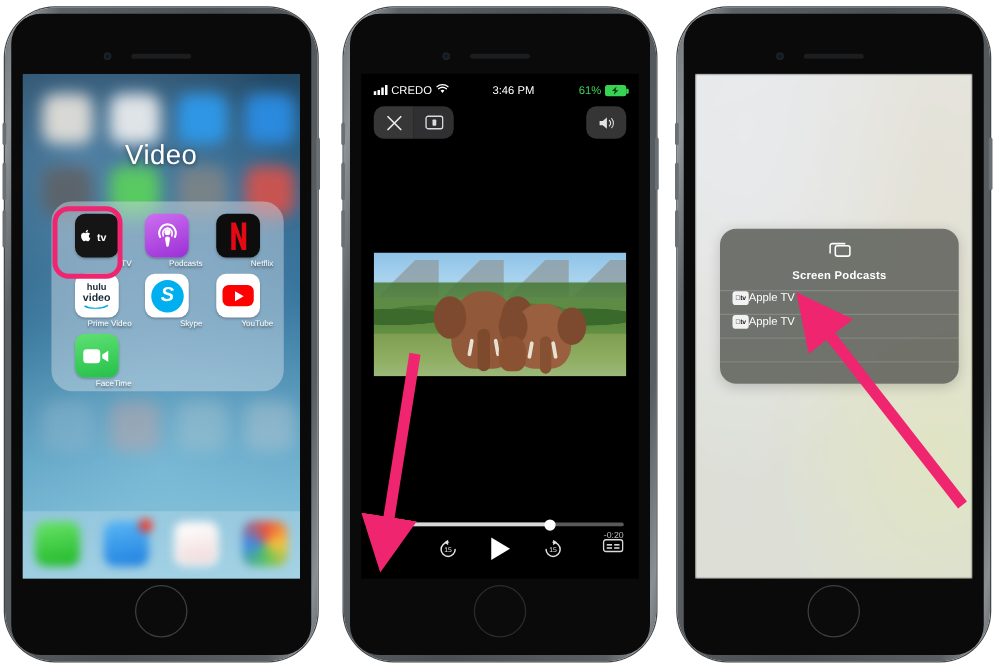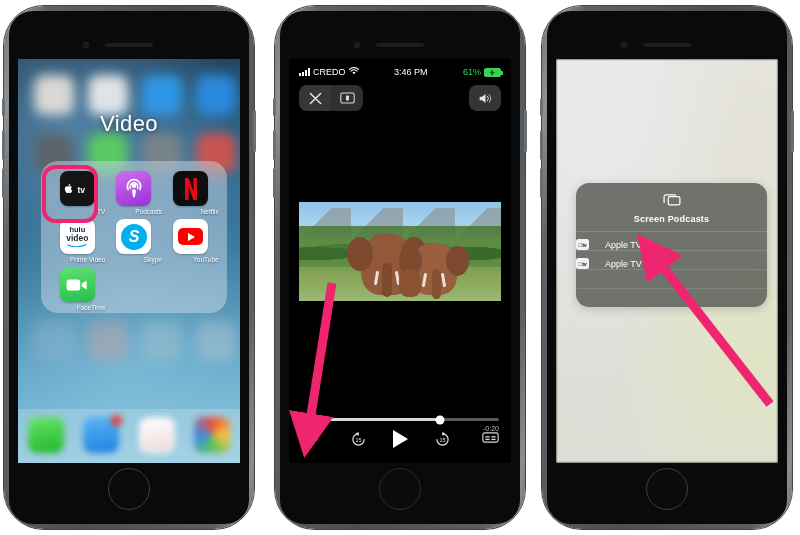--- a/index.html
+++ b/index.html
@@ -219,22 +219,22 @@
   }
   .mirror-card {
     position: absolute; left: 20px; top: 124px; width: 191px; height: 124px;
     background: rgba(96,98,92,.88);
     border-radius: 13px; overflow: hidden;
     box-shadow: 0 2px 10px rgba(0,0,0,.18);
   }
   .mirror-head { padding: 9px 0 7px; text-align: center; }
   .mirror-title { color: #fff; font-size: 9px; font-weight: bold; margin-top: 3px; letter-spacing: .2px; }
   .mirror-row {
-    height: 19px; display: flex; align-items: flex-end; gap: 16px;
-    padding-left: 0; border-top: 1px solid rgba(255,255,255,.16);
+    height: 19px; display: flex; align-items: flex-start; gap: 0;
+    padding-left: 10px; border-top: 1px solid rgba(255,255,255,.16);
   }
   .atv-icon {
     width: 13px; height: 11px; border-radius: 2.5px; background: #f2f2f2;
     display: flex; align-items: center; justify-content: center;
     font-size: 5.5px; color: #1b1b1b; font-weight: bold; letter-spacing: -.2px;
   }
   .mirror-label { color: #fff; font-size: 9px; }
   .mirror-blank { height: 19px; border-top: 1px solid rgba(255,255,255,.13); }
 
   

